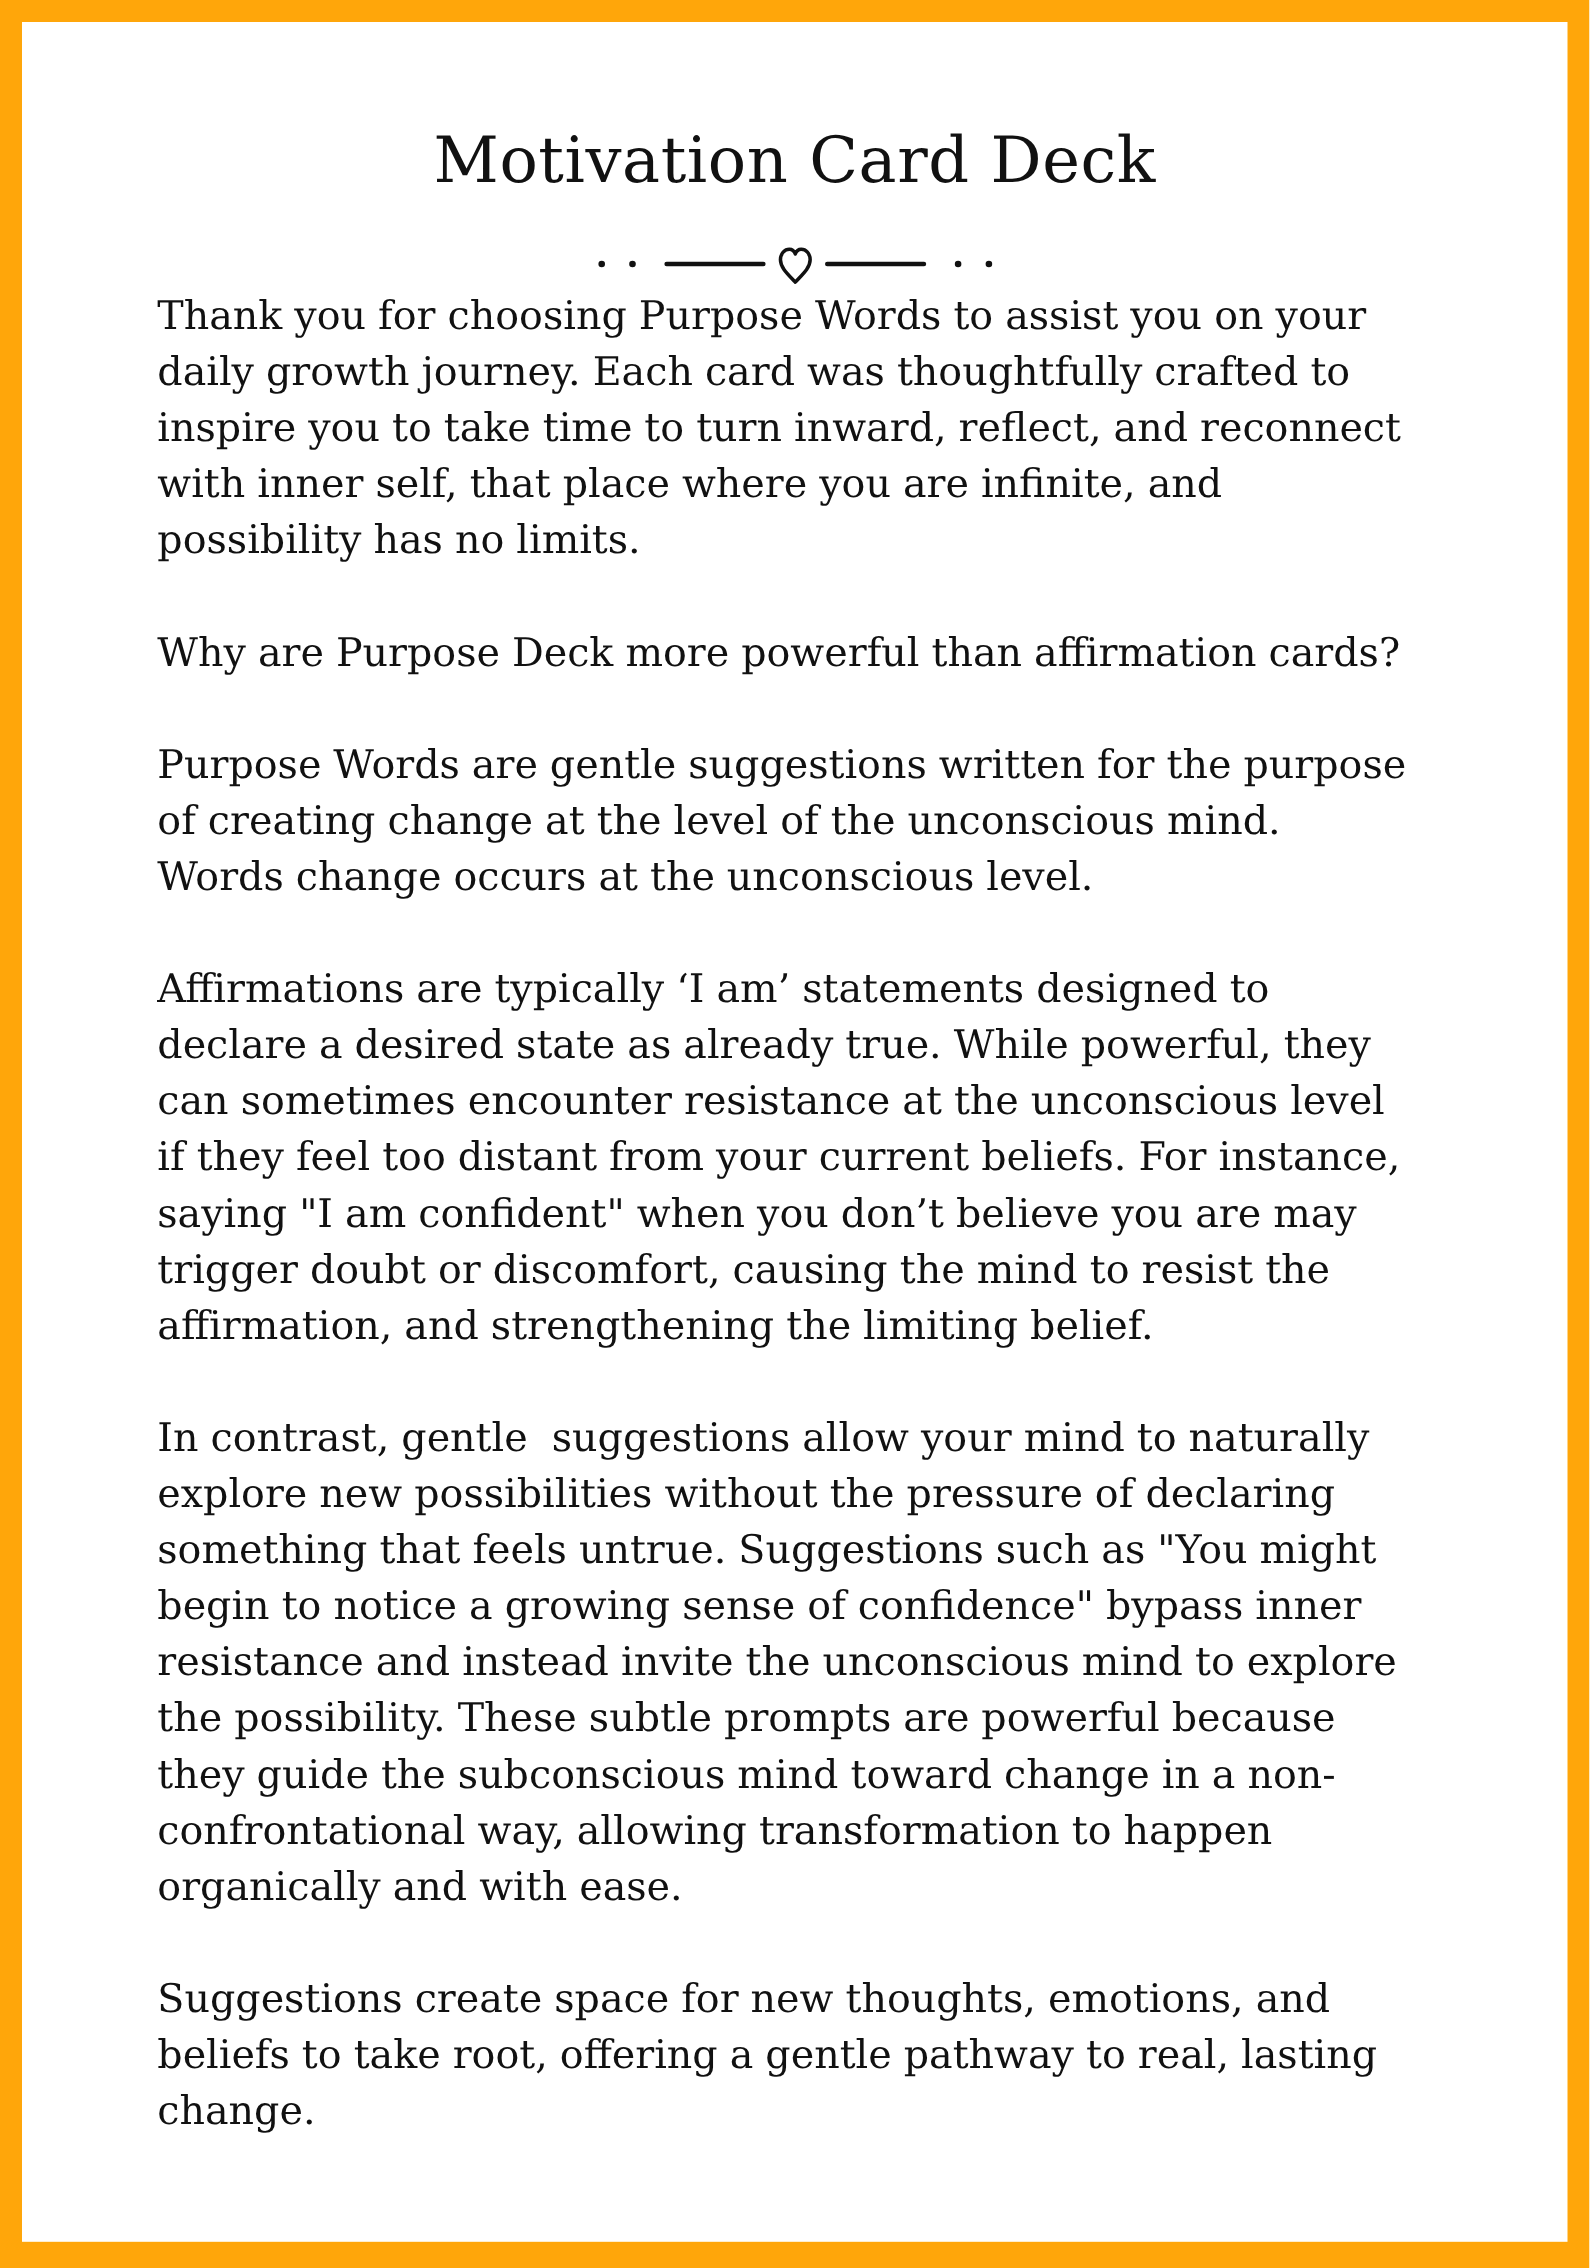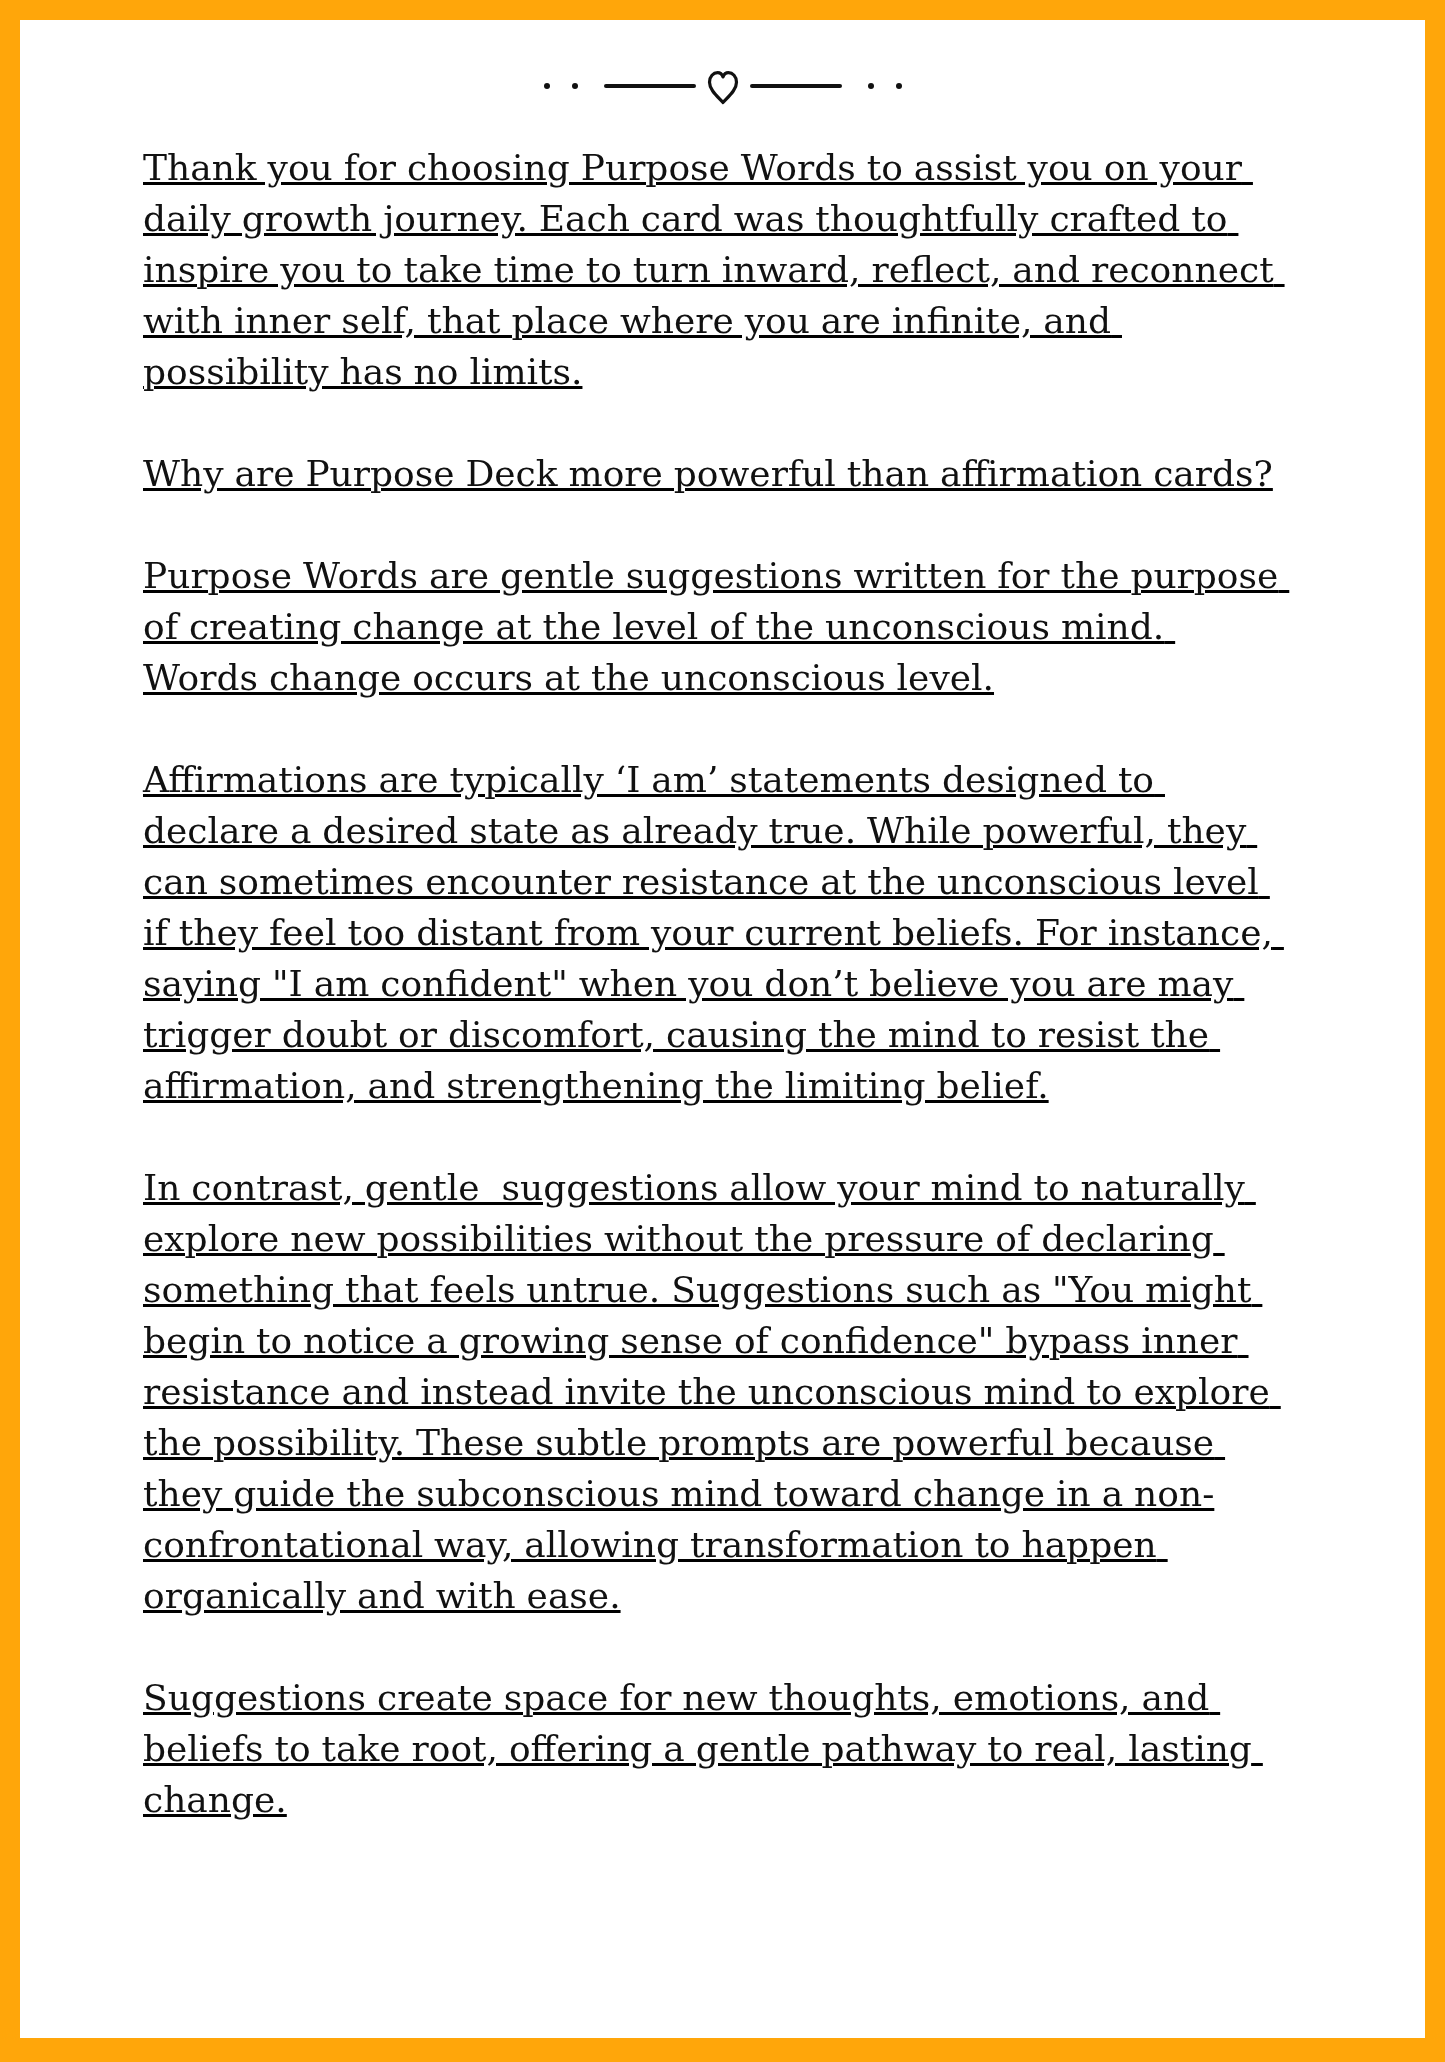--- a/index.html
+++ b/index.html
@@ -72,42 +72,41 @@
     width: 34px;
     height: 36px;
     display: inline-block;
     margin: 0 10px;
     position: relative;
     top: 1px;
   }
 
   .doc-body {
     padding: 0 145px 0 123px;
-    margin-top: 34px;
-    text-decoration: underline;
   }
 
   .doc-paragraph {
     font-family: "DejaVu Serif", "Liberation Serif", serif;
     font-size: 36px;
     line-height: 51px;
     color: #111111;
     margin: 0 0 51px 0;
     text-align: left;
     white-space: pre-wrap;
     word-spacing: -0.5px;
   }
   .doc-paragraph:last-child { margin-bottom: 0; }
 </style>
 </head>
 <body>
 
 <div class="page-frame">
   <div class="page-sheet">
 
+    <h1 class="doc-title">Motivation Card Deck</h1>
 
     <div class="divider-ornament">
       <span class="orn-dot"></span>
       <span class="orn-gap-sm"></span>
       <span class="orn-dot"></span>
       <span class="orn-gap-md"></span>
       <span class="orn-rule"></span>
       <span class="orn-heart">
         <svg viewBox="0 0 34 36" width="34" height="36" aria-hidden="true">
           <path d="M17 33.5 C10.5 26.5 3.5 20.5 3.5 13.2 C3.5 7.4 7.4 3.6 11.6 3.6 C14.3 3.6 16.1 5.4 17 7.9 C17.9 5.4 19.7 3.6 22.4 3.6 C26.6 3.6 30.5 7.4 30.5 13.2 C30.5 20.5 23.5 26.5 17 33.5 Z" fill="none" stroke="#111111" stroke-width="3.2" stroke-linejoin="round" stroke-linecap="round"></path>

